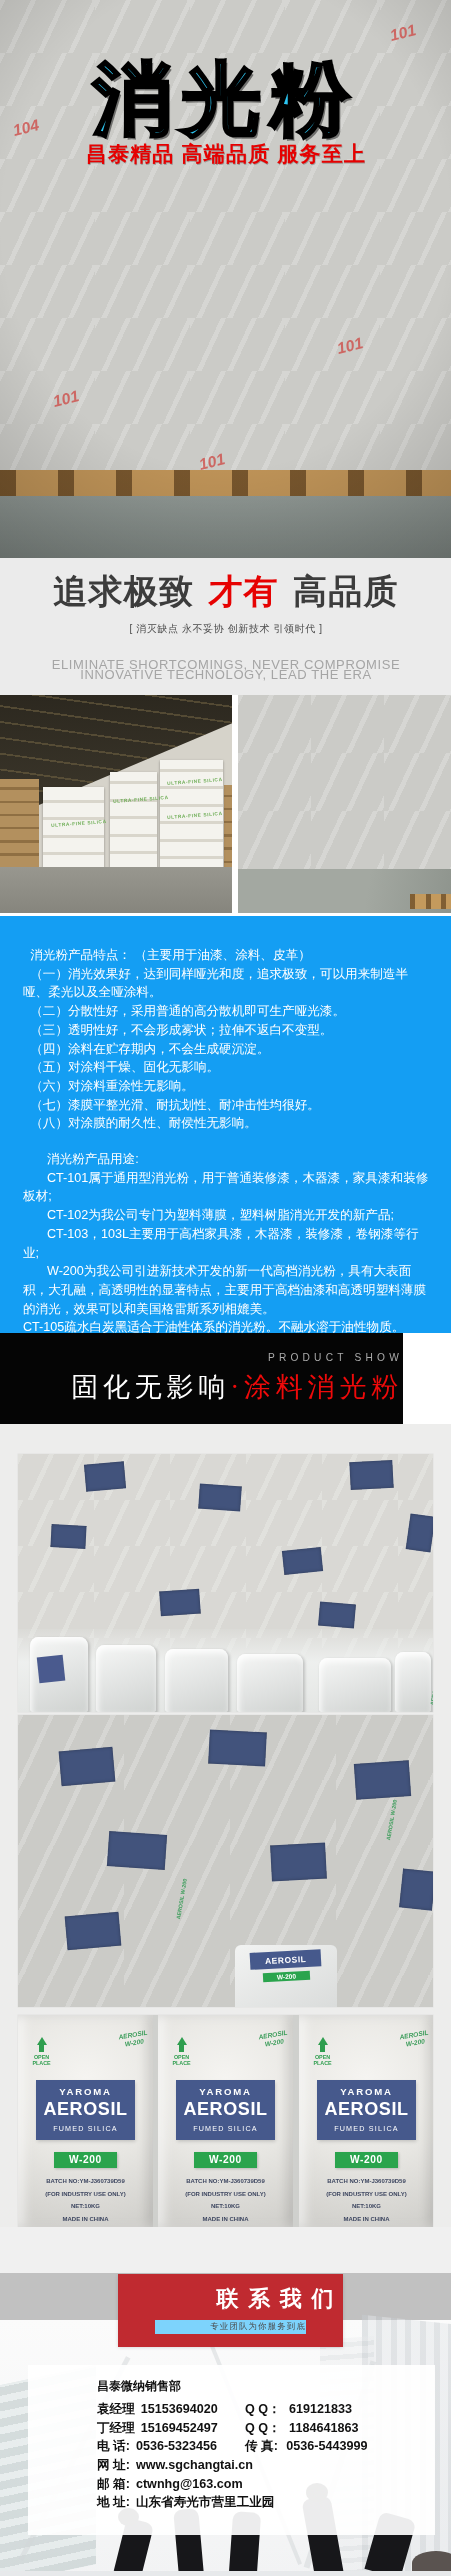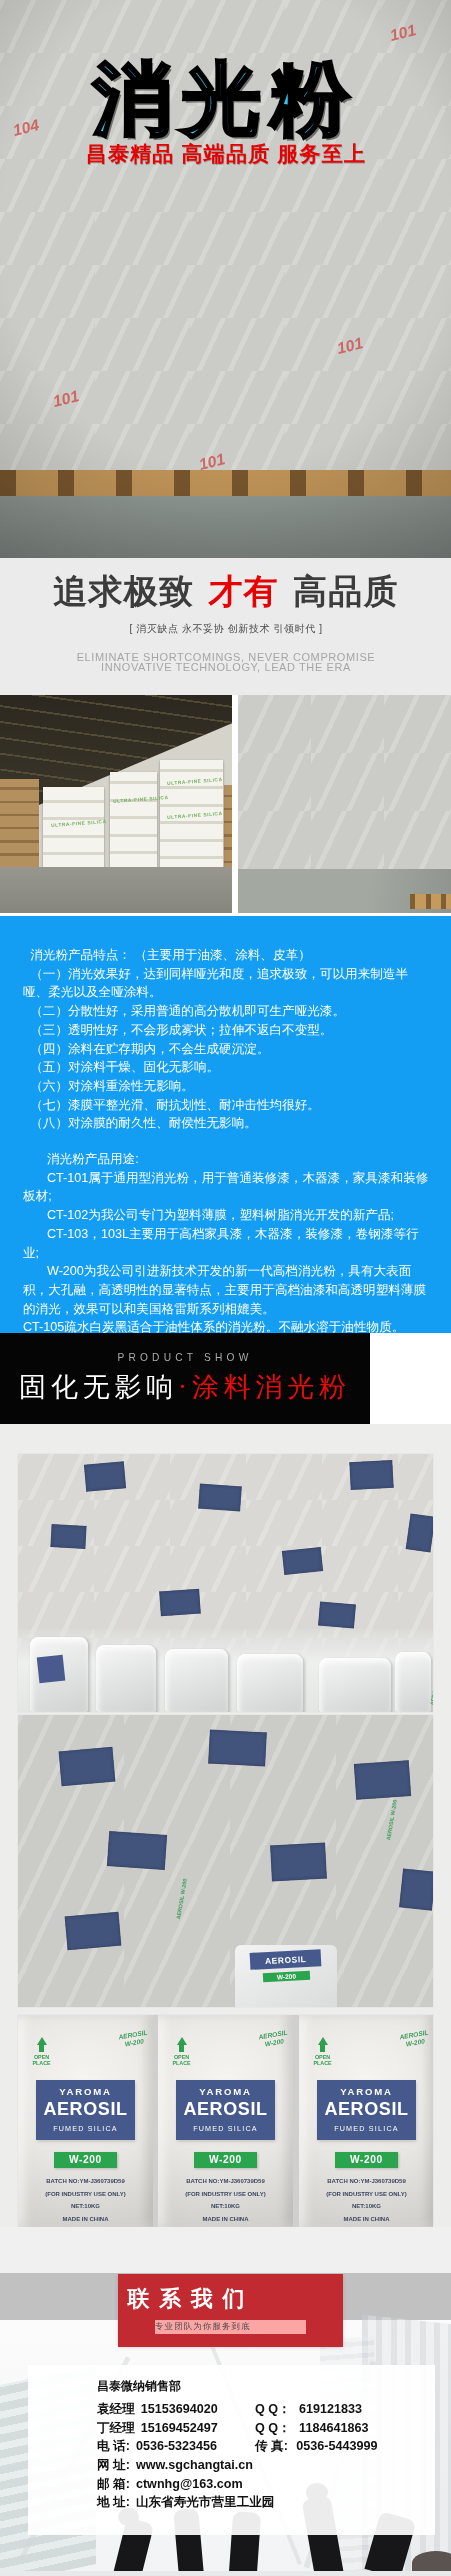--- a/index.html
+++ b/index.html
@@ -23,21 +23,21 @@
     font-size:79px;font-weight:900;letter-spacing:9.6px;color:#2cc6f3;
     -webkit-text-stroke:3px #000;text-shadow:2.4px 3px 0 rgba(0,0,0,.45);}
   #hero-sub{left:0;top:140px;width:452px;text-align:center;font-size:21px;font-weight:900;
     color:#e60000;letter-spacing:1.2px;text-shadow:0.6px 0.6px 0 rgba(0,0,0,.25);}
 
   
   #quote{left:0;top:558px;width:452px;height:137px;background:#ebebeb;text-align:center;}
   #quote .big{margin-top:10.8px;font-size:34px;font-weight:900;color:#3c3c3c;letter-spacing:1.2px;}
   #quote .big .red{color:#e60202;padding:0 3.6px;}
   #quote .bracket{margin-top:7.2px;font-size:10px;color:#4a4a4a;letter-spacing:0.6px;}
-  #quote .en{margin-top:16px;font-size:11px;color:#a5a5a5;letter-spacing:0.6px;line-height:10.2px;}
+  #quote .en{margin-top:24px;font-size:13px;color:#a5a5a5;letter-spacing:0.6px;line-height:10.2px;}
 
   
   #photoL{left:0;top:695px;width:232px;height:218px;background:#d6d3ca;overflow:hidden;}
   #photoL .roof{position:absolute;left:0;top:0;width:100%;height:100%;
     background:linear-gradient(#2e2a21,#4a4436);
     background-image:repeating-linear-gradient(8deg, rgba(120,105,70,.5) 0 1.8px, rgba(0,0,0,0) 1.8px 15.7px),linear-gradient(#2c281f,#4a4436);
     clip-path:polygon(0 0,100% 0,100% 13%,0 58%);}
   #photoL .floor{position:absolute;left:0;bottom:0;width:100%;height:21%;background:linear-gradient(#98978f,#86857d);}
   .stackW{position:absolute;background:repeating-linear-gradient(0deg,#f4f3ee 0 14.4px,#d9d6cc 14.4px 17.5px);box-shadow:0 1.2px 2.4px rgba(0,0,0,.35);}
   .stackB{position:absolute;background:repeating-linear-gradient(0deg,#b3905e 0 10.8px,#8f6f43 10.8px 13.2px);}
@@ -51,21 +51,21 @@
   
   #blue{left:0;top:916px;width:452px;height:417px;background:#149ef3;color:#ffffff;}
   #blue .inner{padding:30px 23px 0 23px;font-size:12.6px;line-height:18.7px;}
   #blue p{margin:0;}
   #blue .feat p{text-indent:7.2px;}
   #blue .uses-h{margin-top:17px;}
   #blue .uses p{text-indent:24px;}
   #blue .uses p:last-child{text-indent:0;}
 
   
-  #black{left:0;top:1333px;width:370px;height:91px;background:#050505;text-align:center;color:#fff;}
+  #black{left:0;top:1333px;width:403px;height:91px;background:#050505;text-align:right;color:#fff;}
   #black .kicker{margin-top:19px;font-size:10.2px;letter-spacing:4.2px;color:#ababab;}
   #black .line{margin-top:6px;font-family:"Liberation Serif",serif;font-size:27px;letter-spacing:4.8px;}
   #black .line .red{color:#ee0a0a;}
 
   
   #gallery{left:0;top:1424px;width:452px;height:803px;background:#ededec;}
   .gphoto{position:absolute;left:18px;width:415px;overflow:hidden;box-shadow:0 0 0 0.6px rgba(0,0,0,.04);}
   #gp1{top:29.5px;height:258px;background-size:76px 46px;background-color:#d9d8d4;}
   #gp2{top:291px;height:292px;background-size:106px 65px;background-color:#dedddamp;}
   .navy{position:absolute;background:#42537c;box-shadow:inset 0 0 3.6px rgba(0,0,0,.3);}
@@ -101,28 +101,28 @@
     background:repeating-linear-gradient(0deg,#b9c6c6 0 8.4px,#dde6e6 8.4px 15.7px),#c9d4d4;
     background-blend-mode:normal;}
   .bldgR{position:absolute;right:-12px;top:0;width:102px;height:255px;opacity:.5;
     background:repeating-linear-gradient(90deg,#c7ccd0 0 6px,#e3e6e9 6px 14.4px);transform:skewY(6deg);}
   .bldgR2{position:absolute;right:78px;top:18px;width:54px;height:237px;opacity:.35;
     background:repeating-linear-gradient(0deg,#cdd2d5 0 4.8px,#e8eaec 4.8px 12px);transform:skewY(-4deg);}
   .streak{position:absolute;background:rgba(210,214,216,.5);}
   .arm{position:absolute;background:#17171a;border-radius:8.4px 8.4px 0 0;}
   .fist{position:absolute;background:#141417;border-radius:50%;}
   .head{position:absolute;background:#5a5350;border-radius:50% 50% 0 0;}
-  #redbox{position:absolute;left:118px;top:47px;width:225px;height:73px;background:#c02a30;text-align:left;box-shadow:0 1.2px 3.6px rgba(0,0,0,.15);}
+  #redbox{position:absolute;left:118px;top:47px;width:225px;height:73px;background:#c02a30;text-align:right;box-shadow:0 1.2px 3.6px rgba(0,0,0,.15);}
   #redbox .t{margin-top:9.6px;font-size:22px;font-weight:900;color:#fff;letter-spacing:9.6px;text-indent:9.6px;}
-  #redbox .s{margin:6px auto 0 auto;width:151px;background:#fca5a5;color:#4a4a4a;font-size:8.4px;padding:1.8px 0;letter-spacing:1.2px;}
+  #redbox .s{margin:6px auto 0 auto;width:151px;background:#7dd3fc;color:#4a4a4a;font-size:8.4px;padding:1.8px 0;letter-spacing:1.2px;}
   #card{position:absolute;left:28px;top:138px;width:407px;height:170px;background:rgba(255,255,255,.92);}
   #card .dept{margin:13.2px 0 6px 69px;font-size:12px;font-weight:900;color:#101010;}
   .c-row{position:relative;margin:0 0 5.4px 69px;font-size:12.6px;color:#111;font-weight:700;height:13.2px;}
   .c-l{margin-right:6px;}
-  .c-r2{position:absolute;left:158px;top:0;}
+  .c-r2{position:absolute;left:148px;top:0;}
   .c-r2 .c-l{margin-right:8.4px;}
   #botstrip{position:absolute;left:0;bottom:0;width:100%;height:4.8px;background:#e7e9eb;}
 </style>
 </head>
 <body>
 
 <div id="page">
 
   <div id="hero" class="abs">
     <div class="abs wall pillows sheen"></div>

